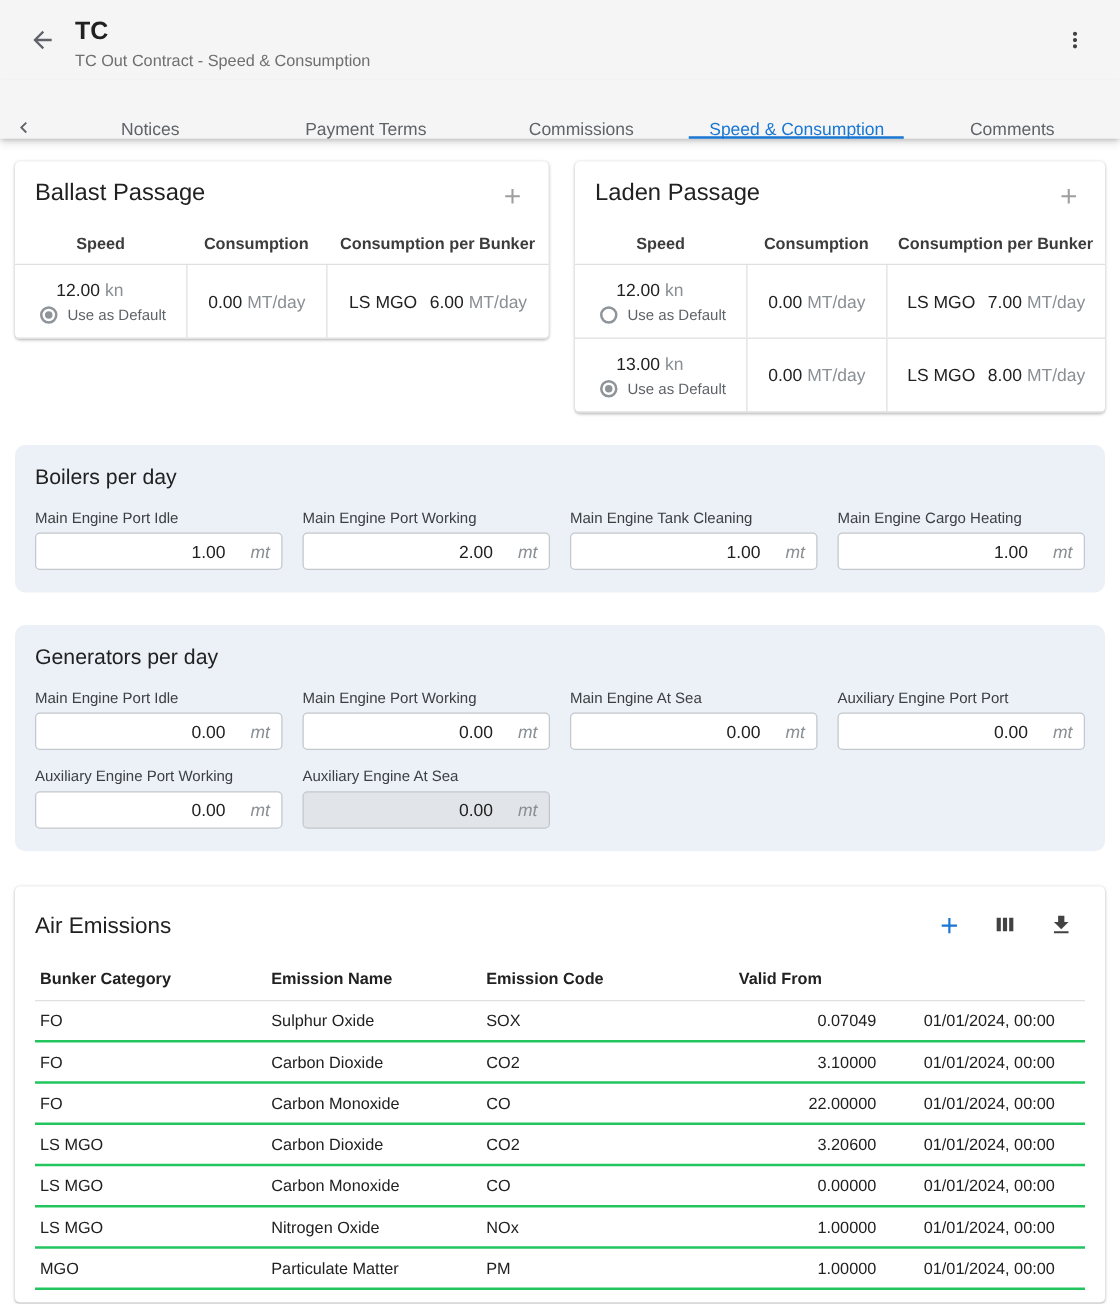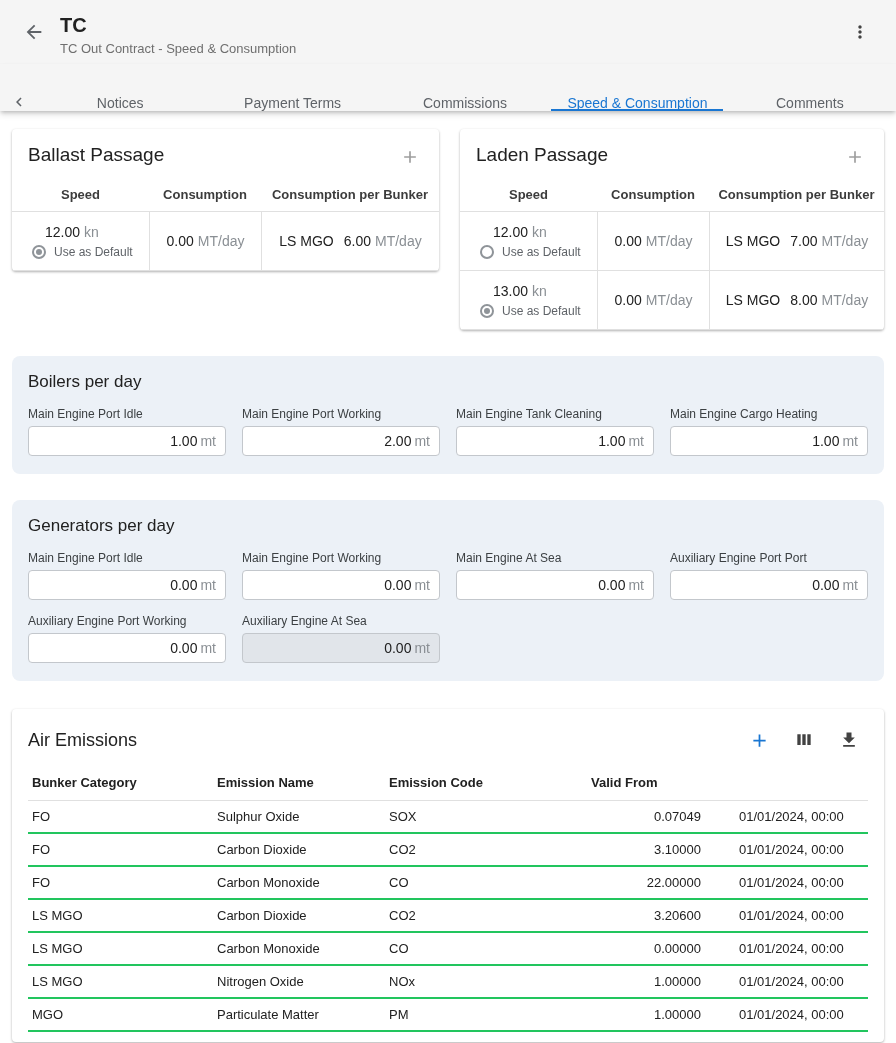--- a/index.html
+++ b/index.html
@@ -47,21 +47,21 @@
   .bunker-cell .bname { margin-right:6px; }
   .val { color:#212121; }
   .unit { color:#8a8f94; }
 
   
   .panel { background:#ecf1f7; border-radius:8px; padding:16px 16px 18px; margin-top:26px; }
   .panel-title { font-size:17px; font-weight:400; color:#212121; margin-bottom:15px; }
   .field-grid { display:grid; grid-template-columns:repeat(4,1fr); column-gap:16px; row-gap:14px; }
   .field-label { font-size:12px; color:#3c4043; margin-bottom:5px; }
   .field-input { height:30px; background:#fff; border:1px solid #c3c7cc; border-radius:4px; display:flex; align-items:center; justify-content:flex-end; padding:0 9px; font-size:14px; cursor:text; }
-  .field-input .funit { color:#8a8f94; margin-left:3px; }
+  .field-input .funit { color:#8a8f94; margin-left:20px;font-style:italic; }
   .field-input.disabled { background:#e1e5ea; cursor:default; }
 
   
   .emissions-card { margin-top:28px; padding-bottom:10px; }
   .emissions-head { display:flex; align-items:center; justify-content:space-between; padding:18px 22px 14px 16px; }
   .emissions-title { font-size:18px; font-weight:400; }
   .emissions-actions { display:flex; align-items:center; gap:19px; }
   .etable { padding:0 16px; }
   .e-head, .e-row { display:grid; grid-template-columns:185px 172px 172px 148px 1fr; }
   .e-hcell { font-size:13px; font-weight:600; color:#212121; padding:8px 4px 10px; }

